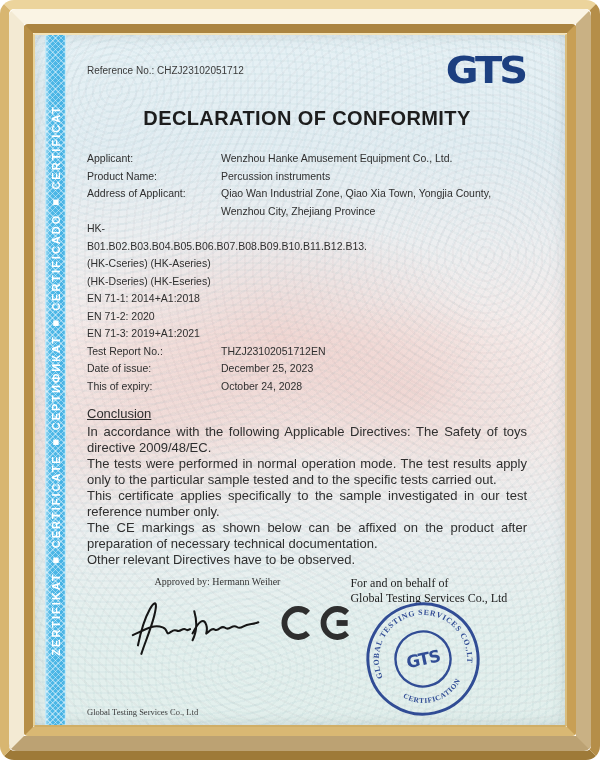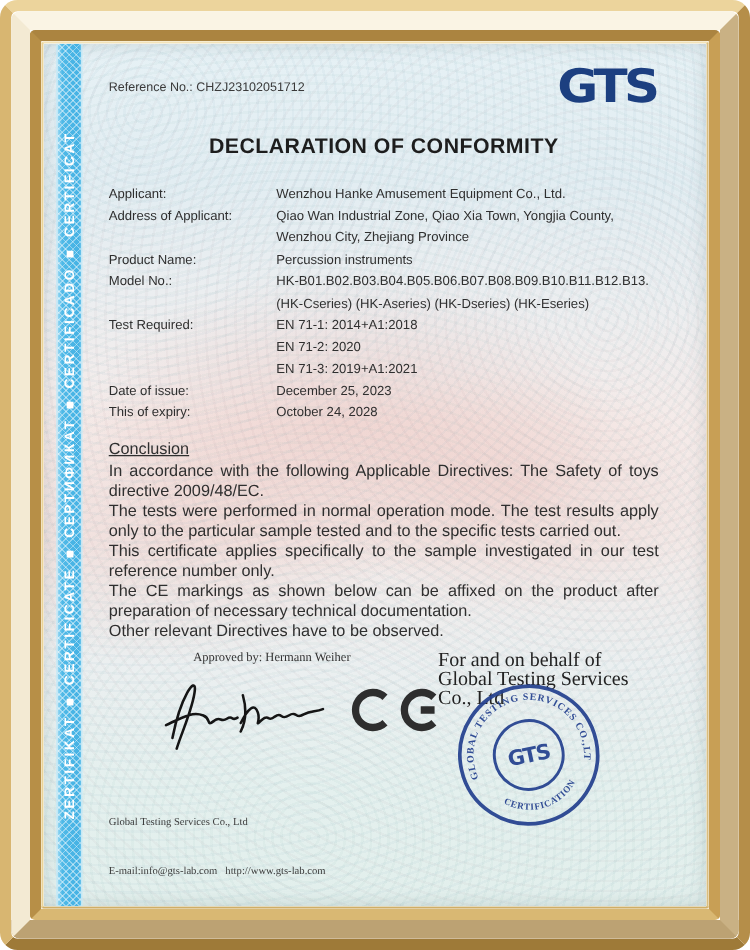--- a/index.html
+++ b/index.html
@@ -73,40 +73,40 @@
 
   .ref-row{display:flex;justify-content:space-between;align-items:flex-start;}
   .ref-text{font-size:10px;color:#3a3a3a;margin-top:16px;}
   .gts-logo{
     font-family:"DejaVu Sans",sans-serif;font-weight:bold;
     font-size:40px;line-height:42px;color:#1c3f80;letter-spacing:-3px;
     transform:scaleY(.92);margin-right:2px;
   }
 
   .doc-title{
-    text-align:center;font-size:17px;font-weight:bold;color:#1d1d1d;
+    text-align:center;font-size:20px;font-weight:bold;color:#1d1d1d;
     letter-spacing:.4px;margin-top:16px;
   }
 
   .fields{margin-top:20px;}
   .frow{display:grid;grid-template-columns:134px 1fr;font-size:10.5px;line-height:17.5px;}
   .fvalue{white-space:pre-line;}
 
   .conclusion{margin-top:10px;font-size:13px;}
   .conclusion-heading{text-decoration:underline;line-height:17px;}
   .conclusion-body{white-space:pre-line;text-align:justify;line-height:16px;margin-top:2px;}
 
   .sign-row{display:flex;margin-top:8px;height:102px;}
   .sign-left{width:195px;text-align:right;}
   .approved-by{font-family:"Liberation Serif",serif;font-size:10px;color:#333;}
   .signature-svg{margin-top:2px;margin-left:2px;}
   .sign-center{flex:1;display:flex;justify-content:center;}
   .ce-svg{margin-top:28px;}
   .sign-right{width:178px;position:relative;}
-  .behalf{font-family:"Liberation Serif",serif;font-size:16px;color:#222;line-height:15px;}
+  .behalf{font-family:"Liberation Serif",serif;font-size:12px;color:#222;line-height:15px;}
   .stamp-svg{position:absolute;top:24px;left:14px;transform:rotate(-12deg);opacity:.93;}
 
   .lab-lines{font-family:"Liberation Serif",serif;font-size:8.5px;color:#3c3c3c;line-height:13px;margin-top:2px;white-space:pre-wrap;}
 </style>
 </head>
 <body>
 
 <div class="frame-outer">
  <div class="frame-cream">
   <div class="frame-goldlip">
@@ -128,37 +128,39 @@
         </div>
 
         <div class="doc-title">DECLARATION OF CONFORMITY</div>
 
         <div class="fields">
           <div class="frow">
             <span class="flabel">Applicant:</span>
             <span class="fvalue">Wenzhou Hanke Amusement Equipment Co., Ltd.</span>
           </div>
           <div class="frow">
+            <span class="flabel">Product Name:</span>
+            <span class="fvalue">Percussion instruments</span>
+          </div>
+          <div class="frow">
             <span class="flabel">Address of Applicant:</span>
             <span class="fvalue">Qiao Wan Industrial Zone, Qiao Xia Town, Yongjia County, Wenzhou City, Zhejiang Province</span>
           </div>
           <div class="frow">
-            <span class="flabel">Product Name:</span>
-            <span class="fvalue">Percussion instruments</span>
-          </div>
-          <div class="frow">
-            <span class="flabel">Model No.:</span>
             <span class="fvalue">HK-B01.B02.B03.B04.B05.B06.B07.B08.B09.B10.B11.B12.B13.
 (HK-Cseries)  (HK-Aseries)  (HK-Dseries)  (HK-Eseries)</span>
           </div>
           <div class="frow">
-            <span class="flabel">Test Required:</span>
             <span class="fvalue">EN 71-1: 2014+A1:2018
 EN 71-2: 2020
 EN 71-3: 2019+A1:2021</span>
+          </div>
+          <div class="frow">
+            <span class="flabel">Test Report No.:</span>
+            <span class="fvalue">THZJ23102051712EN</span>
           </div>
           <div class="frow">
             <span class="flabel">Date of issue:</span>
             <span class="fvalue">December 25, 2023</span>
           </div>
           <div class="frow">
             <span class="flabel">This of expiry:</span>
             <span class="fvalue">October 24, 2028</span>
           </div>
         </div>

